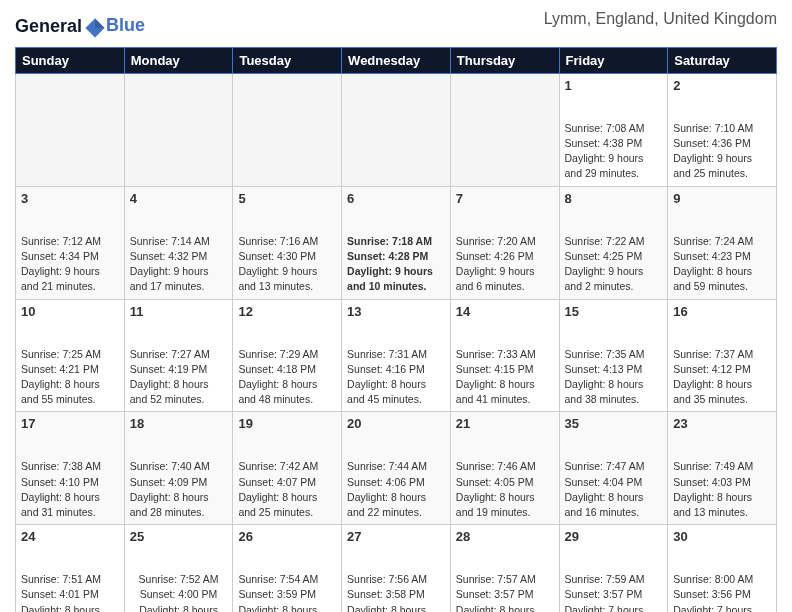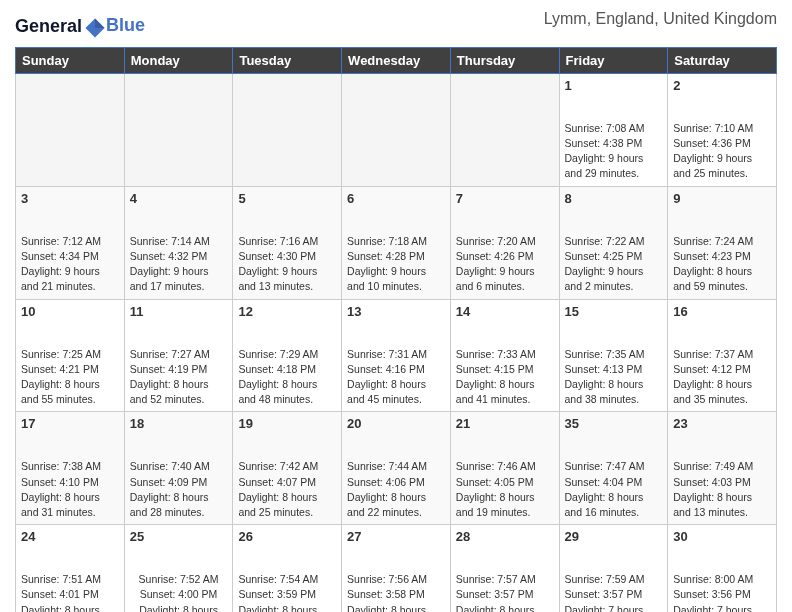--- a/index.html
+++ b/index.html
@@ -37,21 +37,21 @@
     .location-title {
       font-size: 16px;
       color: #555;
     }
     table {
       width: 100%;
       border-collapse: collapse;
       table-layout: fixed;
     }
     th {
-      background-color: #404040;
+      background-color: #0f172a;
       color: white;
       text-align: left;
       padding: 5px 6px;
       font-size: 13px;
       border: 1px solid #4472c4;
     }
     td {
       border: 1px solid #ccc;
       vertical-align: top;
       padding: 4px 5px;
@@ -148,21 +148,21 @@
         </td>
         <td>
           <span class="day-num">5</span>
           <div class="day-info" style="white-space: pre-line;">Sunrise: 7:16 AM
 Sunset: 4:30 PM
 Daylight: 9 hours
 and 13 minutes.</div>
         </td>
         <td>
           <span class="day-num">6</span>
-          <div class="day-info" style="white-space: pre-line;">Sunrise: 7:18 AM
+          <div class="day-info" style="white-space: pre-line; font-weight: bold;">Sunrise: 7:18 AM
 Sunset: 4:28 PM
 Daylight: 9 hours
 and 10 minutes.</div>
         </td>
         <td>
           <span class="day-num">7</span>
           <div class="day-info" style="white-space: pre-line;">Sunrise: 7:20 AM
 Sunset: 4:26 PM
 Daylight: 9 hours
 and 6 minutes.</div>

